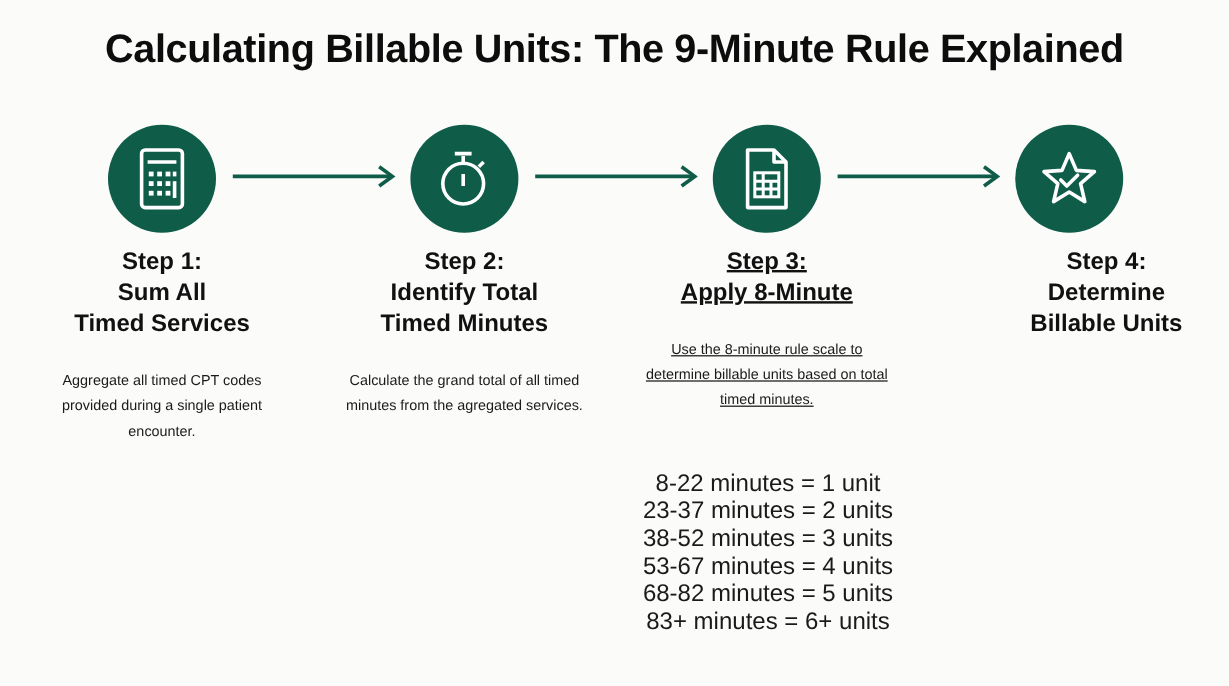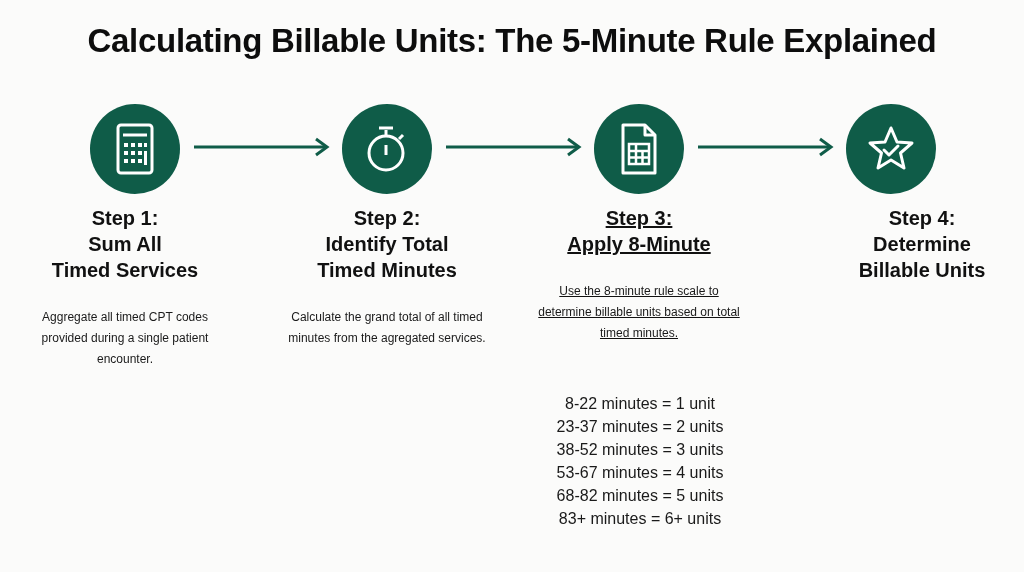--- a/index.html
+++ b/index.html
@@ -26,27 +26,27 @@
     position: absolute; top: 205px; width: 240px; text-align: center;
   }
   .step-title {
     font-size: 20px; font-weight: bold; line-height: 26px; color: #111;
   }
   .step-desc {
     margin-top: 24px; font-size: 12px; line-height: 21px; color: #1a1a1a;
   }
   .scale {
     position: absolute; left: 520px; top: 392px; width: 240px; text-align: center;
-    font-size: 16px; line-height: 23px; color: #1a1a1a;
+    font-size: 20px; line-height: 23px; color: #1a1a1a;
   }
 </style>
 </head>
 <body>
 
-<div class="title">Calculating Billable Units: The 5-Minute Rule Explained</div>
+<div class="title">Calculating Billable Units: The 9-Minute Rule Explained</div>
 
 <div class="circle" style="left:90px; top:104px;">
   <svg width="44" height="52" viewBox="0 0 44 52">
     <rect x="5" y="2" width="34" height="48" rx="3" fill="none" stroke="#fff" stroke-width="3"></rect>
     <line x1="10" y1="12" x2="34" y2="12" stroke="#fff" stroke-width="3"></line>
     <g fill="#fff">
       <rect x="11" y="20" width="4" height="4"></rect>
         <rect x="18" y="20" width="4" height="4"></rect>
         <rect x="25" y="20" width="4" height="4"></rect>
         <rect x="31" y="20" width="3" height="4"></rect>
@@ -98,21 +98,21 @@
   <polyline points="124,2 135,10 124,18" fill="none" stroke="#0f5c48" stroke-width="3"></polyline>
 </svg>
 
 <div class="circle" style="left:846px; top:104px;">
   <svg width="52" height="50" viewBox="0 0 52 50">
     <path d="M26 4 L32 18 L47 19 L35.5 29 L39 44 L26 36 L13 44 L16.5 29 L5 19 L20 18 Z" fill="none" stroke="#fff" stroke-width="3" stroke-linejoin="round"></path>
     <polyline points="19,26 24,31 33,22" fill="none" stroke="#fff" stroke-width="3" stroke-linecap="round" stroke-linejoin="round"></polyline>
   </svg>
 </div>
 
-<div class="step" style="left:5px;">
+<div class="step" style="left:15px;">
   <div class="step-title">Step 1:</div>
   <div class="step-title">Sum All</div>
   <div class="step-title">Timed Services</div>
   <div class="step-desc" style="padding:0 14px;">Aggregate all timed CPT codes provided during a single patient encounter.</div>
 </div>
 
 <div class="step" style="left:267px;">
   <div class="step-title">Step 2:</div>
   <div class="step-title">Identify Total</div>
   <div class="step-title">Timed Minutes</div>

